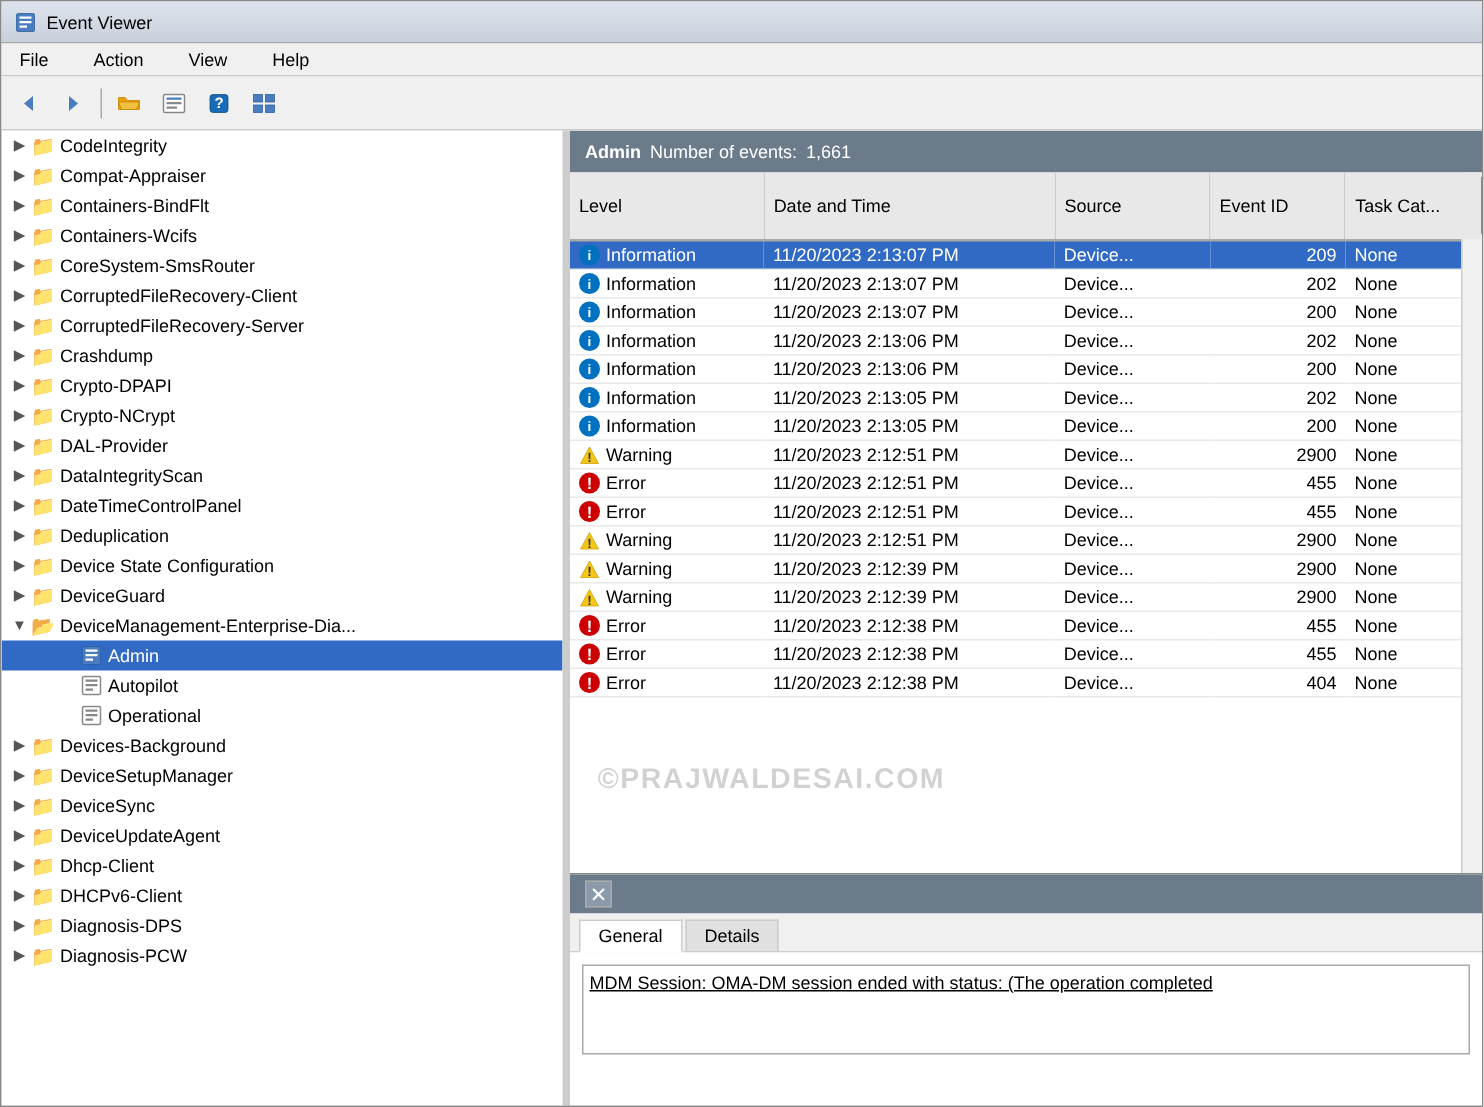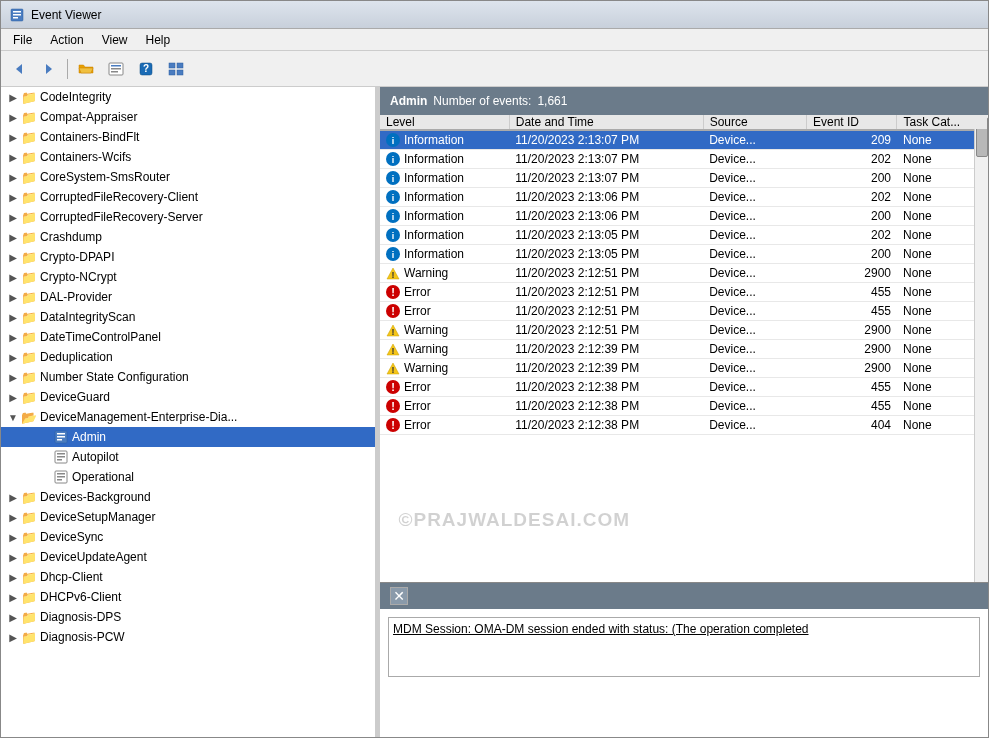--- a/index.html
+++ b/index.html
@@ -40,21 +40,21 @@
       font-weight: normal;
       color: #000;
     }
     .menu-bar {
       background: #f0f0f0;
       height: 22px;
       display: flex;
       align-items: center;
       padding: 0 4px;
       border-bottom: 1px solid #ccc;
-      gap: 2px;
+      gap: 14px;
     }
     .menu-item {
       padding: 2px 8px;
       cursor: pointer;
       font-size: 12px;
     }
     .toolbar {
       background: #f0f0f0;
       height: 36px;
       display: flex;
@@ -169,21 +169,21 @@
       border-collapse: collapse;
     }
     .events-table thead tr {
       background: #e8e8e8;
       position: sticky;
       top: 0;
       z-index: 1;
     }
     .events-table thead th {
       text-align: left;
-      padding: 0 6px;
+      padding: 15px 6px;
       border-right: 1px solid #ccc;
       border-bottom: 2px solid #aaa;
       font-weight: normal;
       font-size: 12px;
       cursor: pointer;
       white-space: nowrap;
     }
     .events-table tbody tr {
       border-bottom: 1px solid #e8e8e8;
       cursor: pointer;
@@ -442,21 +442,21 @@
             <span class="tree-label">DateTimeControlPanel</span>
           </div>
           <div class="tree-item" style="padding-left: 4px;">
             <div class="tree-arrow">▶</div>
             <div class="folder-icon">📁</div>
             <span class="tree-label">Deduplication</span>
           </div>
           <div class="tree-item" style="padding-left: 4px;">
             <div class="tree-arrow">▶</div>
             <div class="folder-icon">📁</div>
-            <span class="tree-label">Number State Configuration</span>
+            <span class="tree-label">Device State Configuration</span>
           </div>
           <div class="tree-item" style="padding-left: 4px;">
             <div class="tree-arrow">▶</div>
             <div class="folder-icon">📁</div>
             <span class="tree-label">DeviceGuard</span>
           </div>
           <div class="tree-item" style="padding-left: 4px;">
             <div class="tree-arrow">▼</div>
             <div class="folder-icon">📂</div>
             <span class="tree-label">DeviceManagement-Enterprise-Dia...</span>
@@ -839,20 +839,24 @@
 
         <div style="position:absolute;right:0;top:0;width:14px;height:100%;background:#f0f0f0;border-left:1px solid #ccc;">
           <div style="width:12px;height:40px;background:#b8b8b8;border:1px solid #888;margin:2px auto;border-radius:2px;"></div>
         </div>
       </div>
 
       <div class="detail-panel">
         <div class="detail-header">
           <div class="detail-close-btn">✕</div>
         </div>
+        <div class="detail-tabs">
+          <div class="detail-tab active">General</div>
+          <div class="detail-tab">Details</div>
+        </div>
         <div class="detail-content">
           <div class="detail-text-area">MDM Session: OMA-DM session ended with status: (The operation completed</div>
         </div>
       </div>
     </div>
   </div>
 
   <div style="position:fixed;bottom:28%;left:52%;transform:translateX(-50%);color:rgba(0,0,0,0.18);font-size:19px;font-weight:bold;white-space:nowrap;pointer-events:none;z-index:99;letter-spacing:1px;">©PRAJWALDESAI.COM</div>
 </div>
 

